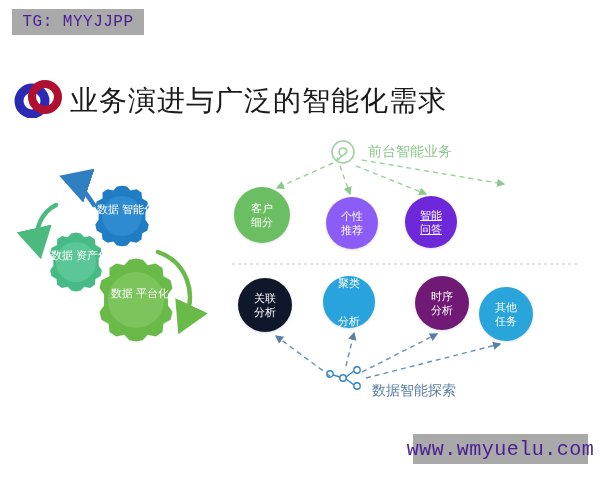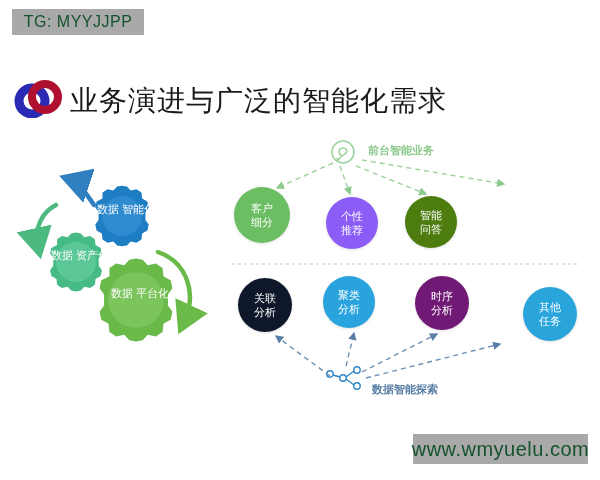--- a/index.html
+++ b/index.html
@@ -5,23 +5,23 @@
   html,body{margin:0;padding:0;}
   body{
     width:600px;height:480px;background:#ffffff;
     font-family:"Liberation Sans","DejaVu Sans",sans-serif;
     position:relative;overflow:hidden;
   }
   .stage{position:absolute;left:0;top:0;width:600px;height:480px;}
 
   
   .banner{
-    position:absolute;background:#a9a9a9;color:#14532d;
+    position:absolute;background:#a9a9a9;color:#4c1d95;
     display:flex;align-items:center;justify-content:center;
-    letter-spacing:.5px;white-space:nowrap;
+    letter-spacing:.5px;white-space:nowrap;font-family:Liberation Mono, monospace;
   }
   #tg-banner{left:12px;top:9px;width:132px;height:26px;font-size:16px;}
   #site-banner{left:413px;top:434px;width:175px;height:30px;font-size:20px;}
 
   
   #logo{position:absolute;left:14px;top:80px;width:52px;height:38px;}
   #page-title{
     position:absolute;left:70px;top:82px;
     font-size:28px;color:#1a1a1a;letter-spacing:1px;white-space:nowrap;
   }
@@ -32,21 +32,21 @@
   
   .node{
     position:absolute;border-radius:50%;
     display:flex;flex-direction:column;align-items:center;justify-content:center;
     color:#ffffff;font-size:11px;line-height:14px;text-align:center;
     box-shadow:0 1px 3px rgba(0,0,0,.12);
   }
   .node span{display:block;white-space:nowrap;}
 
   
-  .caption{position:absolute;font-size:11px;white-space:nowrap;font-weight:bold;}
+  .caption{position:absolute;font-size:14px;white-space:nowrap;}
   #top-caption{left:368px;top:143px;color:#8cc98c;}
   #bottom-caption{left:372px;top:382px;color:#5a7fa6;}
 
   
   .gear-label{
     position:absolute;color:#ffffff;font-size:11px;line-height:14px;
     text-align:center;white-space:nowrap;pointer-events:none;
   }
 </style>
 </head>
@@ -160,39 +160,39 @@
   <div class="caption" id="top-caption">前台智能业务</div>
 
   <div class="node" style="left:234px;top:187px;width:56px;height:56px;background:#6cbe63;">
     <span>客户</span>
     <span>细分</span>
   </div>
   <div class="node" style="left:326px;top:197px;width:52px;height:52px;background:#8b5cf6;">
     <span>个性</span>
     <span>推荐</span>
   </div>
-  <div class="node" style="left:405px;top:196px;width:52px;height:52px;background:#4d7c0f;">
+  <div class="node" style="left:405px;top:196px;width:52px;height:52px;background:#6d28d9;text-decoration:underline;">
     <span>智能</span>
     <span>问答</span>
   </div>
 
   <div class="caption" id="bottom-caption">数据智能探索</div>
 
   <div class="node" style="left:238px;top:278px;width:54px;height:54px;background:#0f172a;">
     <span>关联</span>
     <span>分析</span>
   </div>
-  <div class="node" style="left:323px;top:276px;width:52px;height:52px;background:#29a3dd;">
+  <div class="node" style="left:323px;top:276px;width:52px;height:52px;background:#29a3dd;justify-content:space-between;">
     <span>聚类</span>
     <span>分析</span>
   </div>
   <div class="node" style="left:415px;top:276px;width:54px;height:54px;background:#701a75;">
     <span>时序</span>
     <span>分析</span>
   </div>
-  <div class="node" style="left:523px;top:287px;width:54px;height:54px;background:#2aa5dc;">
+  <div class="node" style="left:479px;top:287px;width:54px;height:54px;background:#2aa5dc;">
     <span>其他</span>
     <span>任务</span>
   </div>
 
   <div class="banner" id="site-banner">www.wmyuelu.com</div>
 
 </div>
 
 </body></html>

